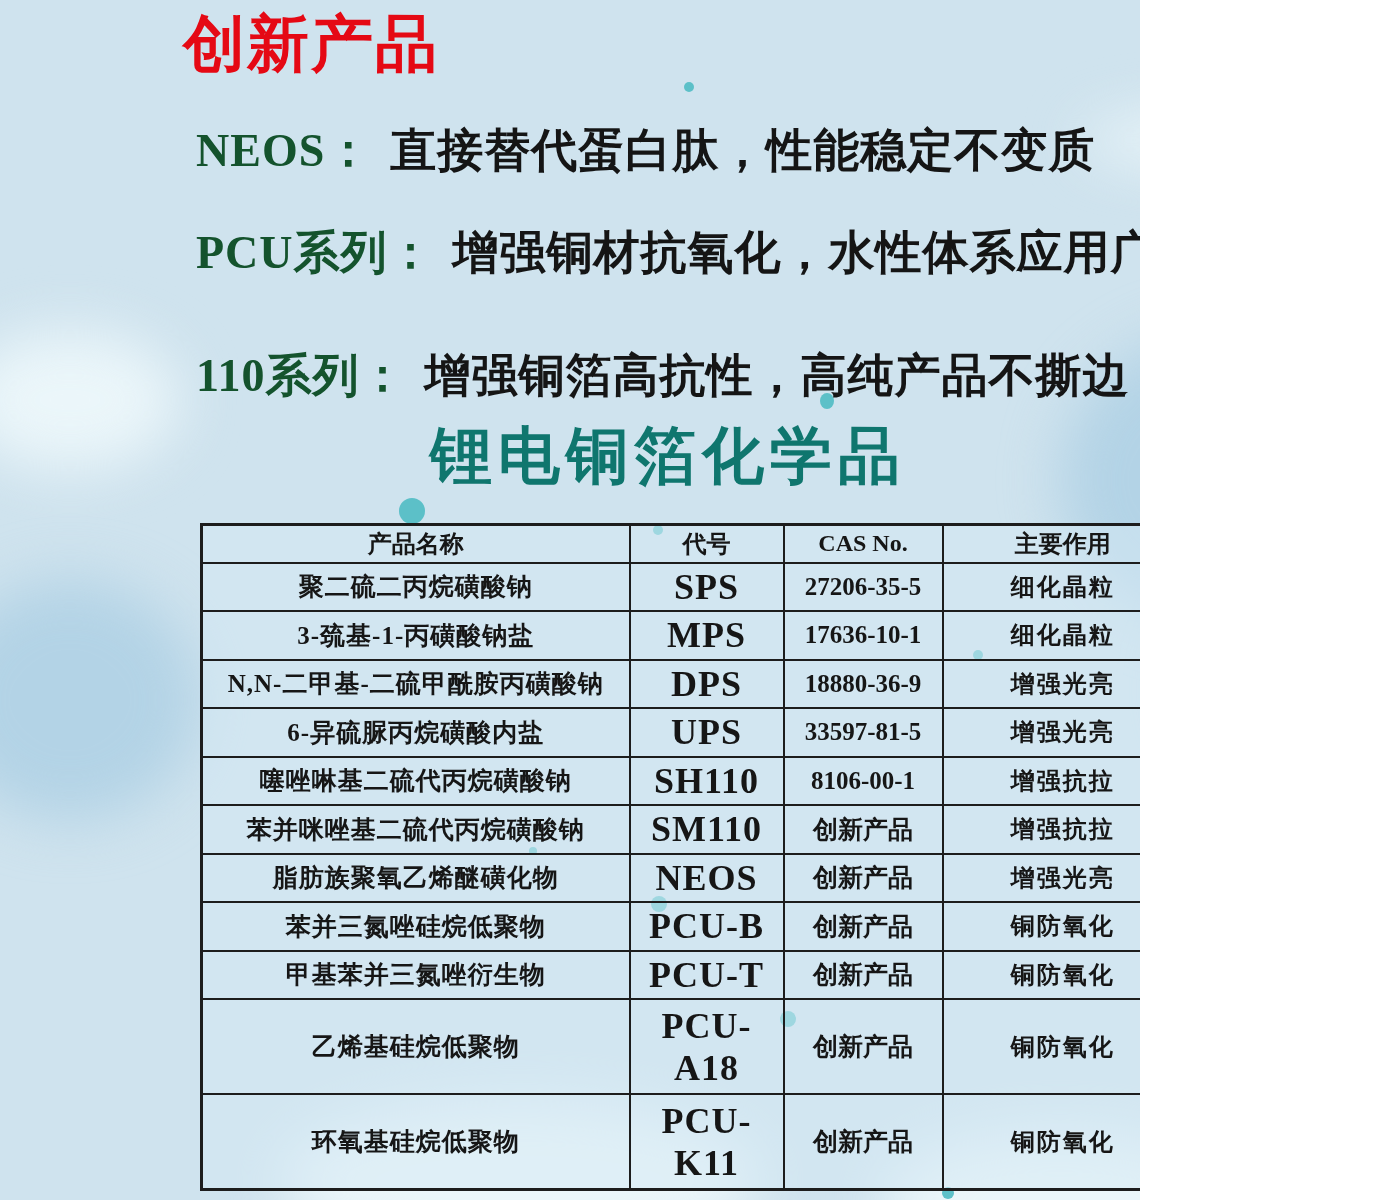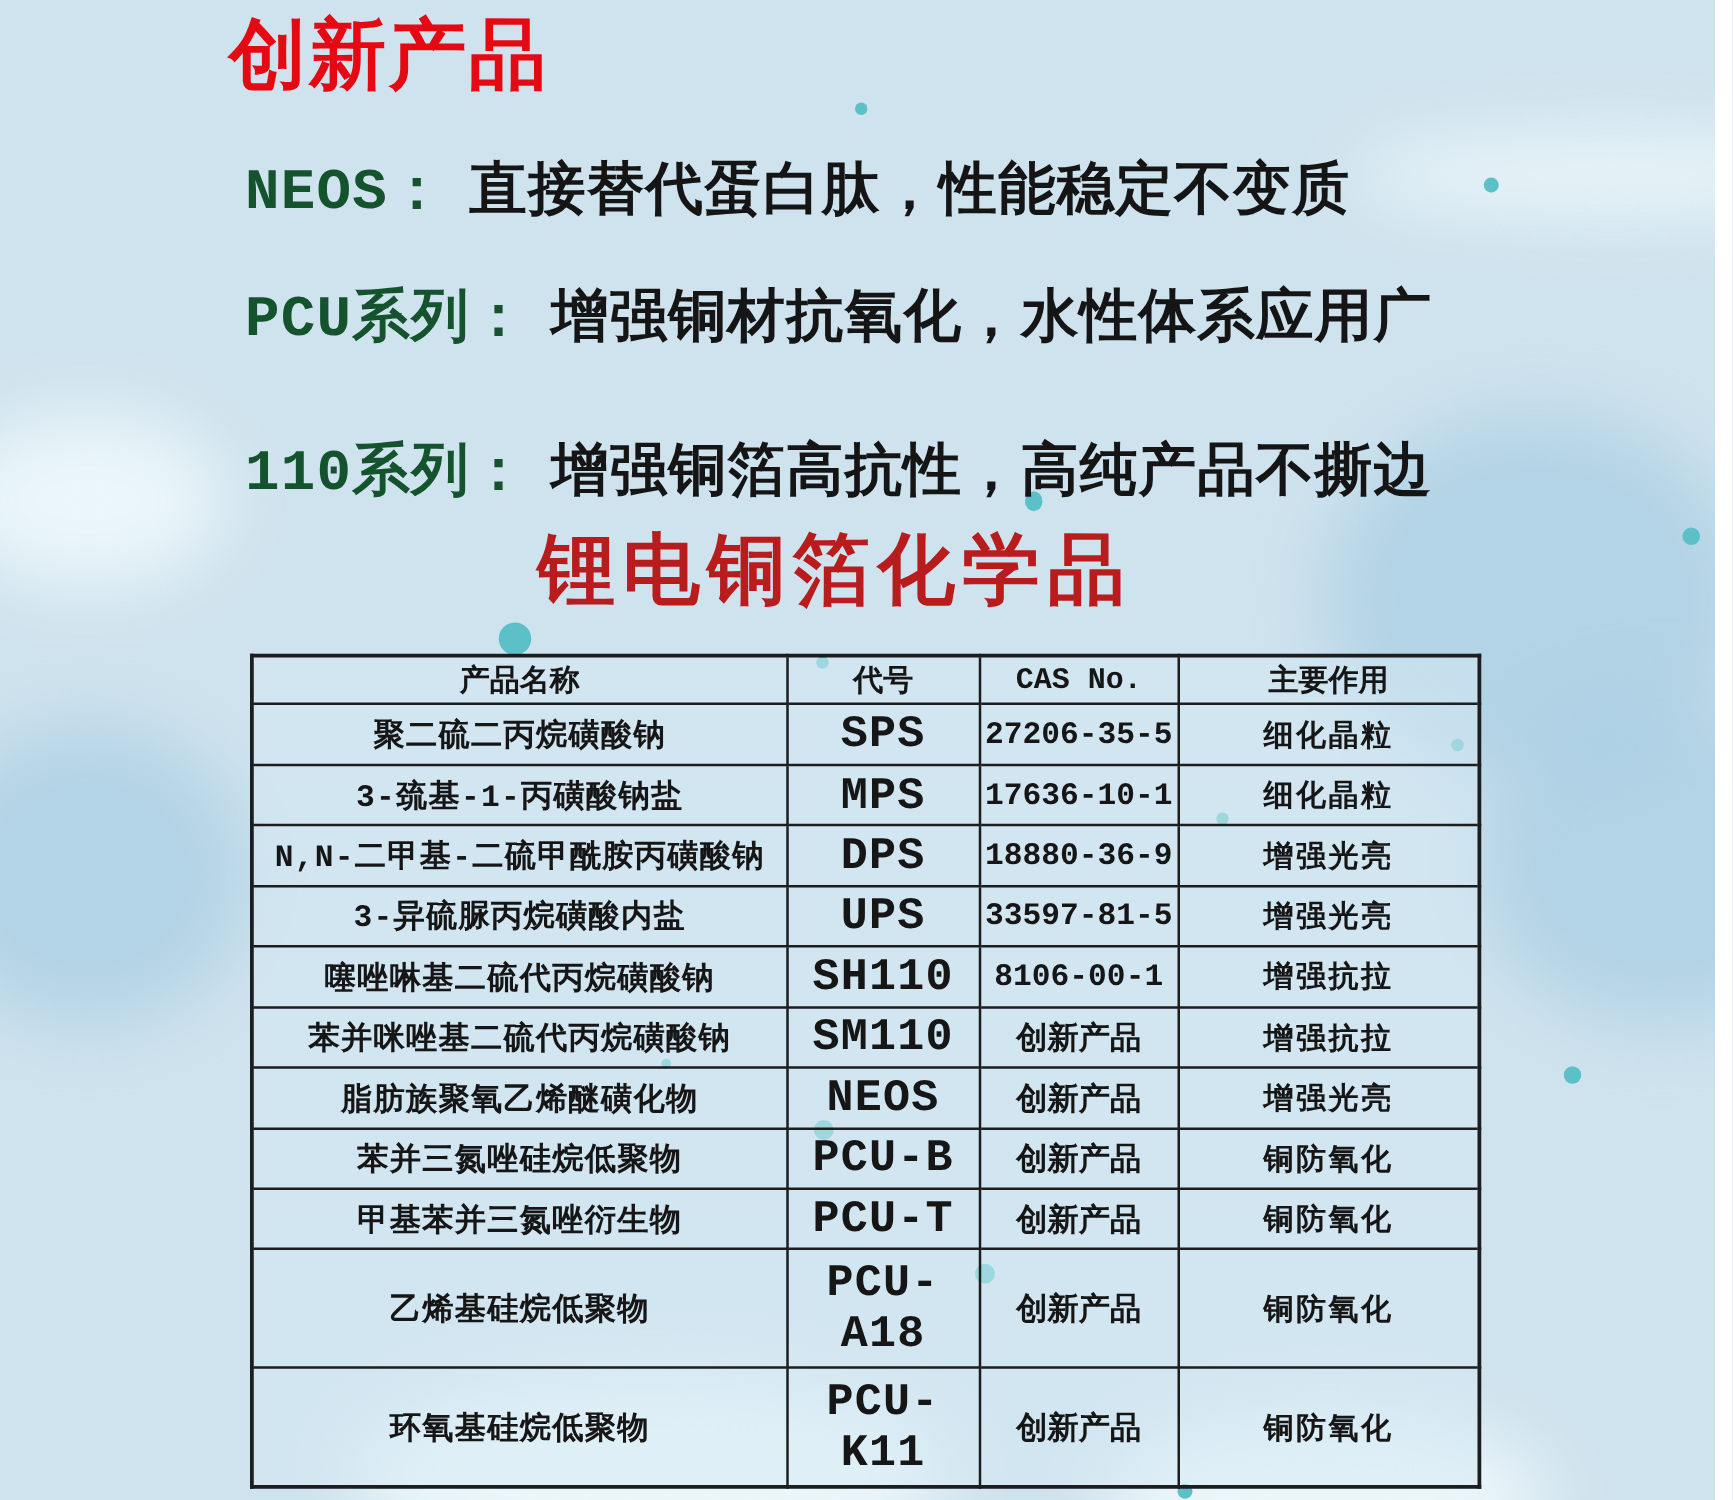--- a/index.html
+++ b/index.html
@@ -1,21 +1,21 @@
 <!DOCTYPE html>
 <html><head>
 <meta charset="utf-8">
 <style>
   html,body{margin:0;padding:0;}
   .poster{
     position:relative;
-    width:1372px;height:1200px;
+    width:1140px;height:1200px;
     background:#cfe3ee;
     overflow:hidden;
-    font-family:Liberation Mono, monospace;
+    font-family:Liberation Serif, serif;
     font-weight:bold;
   }
   
   .blob{position:absolute;border-radius:50%;filter:blur(28px);pointer-events:none;}
   .blob.dark{background:rgba(170,206,227,0.75);}
   .blob.light{background:rgba(240,249,252,0.85);}
   
   .dot{position:absolute;background:#5cc0c8;border-radius:50%;transform:translate(-50%,-50%);}
   
   .page-title{
@@ -25,21 +25,21 @@
   .bullet{
     position:absolute;left:196px;
     font-size:46px;color:#151515;white-space:nowrap;letter-spacing:1px;
   }
   .bullet .label{color:#14532d;margin-right:18px;}
   .bullet.l1{top:120px;}
   .bullet.l2{top:222px;}
   .bullet.l3{top:325px;margin-top:20px;}
   .section-title{
     position:absolute;left:430px;top:414px;
-    font-size:62px;color:#b91c1c;letter-spacing:6px;white-space:nowrap;
+    font-size:62px;color:#0f766e;letter-spacing:6px;white-space:nowrap;
   }
   
   table.products{
     position:absolute;left:200px;top:523px;
     width:982px;height:668px;
     border-collapse:collapse;table-layout:fixed;
     border:3px solid #1d1d1d;
   }
   table.products th,table.products td{
     border:2px solid #1d1d1d;
@@ -125,21 +125,21 @@
       <td class="cas-cell">17636-10-1</td>
       <td class="fn-cell">细化晶粒</td>
     </tr>
     <tr>
       <td class="name-cell">N,N-二甲基-二硫甲酰胺丙磺酸钠</td>
       <td class="code-cell">DPS</td>
       <td class="cas-cell">18880-36-9</td>
       <td class="fn-cell">增强光亮</td>
     </tr>
     <tr>
-      <td class="name-cell">3-异硫脲丙烷磺酸内盐</td>
+      <td class="name-cell">6-异硫脲丙烷磺酸内盐</td>
       <td class="code-cell">UPS</td>
       <td class="cas-cell">33597-81-5</td>
       <td class="fn-cell">增强光亮</td>
     </tr>
     <tr>
       <td class="name-cell">噻唑啉基二硫代丙烷磺酸钠</td>
       <td class="code-cell">SH110</td>
       <td class="cas-cell">8106-00-1</td>
       <td class="fn-cell">增强抗拉</td>
     </tr>

